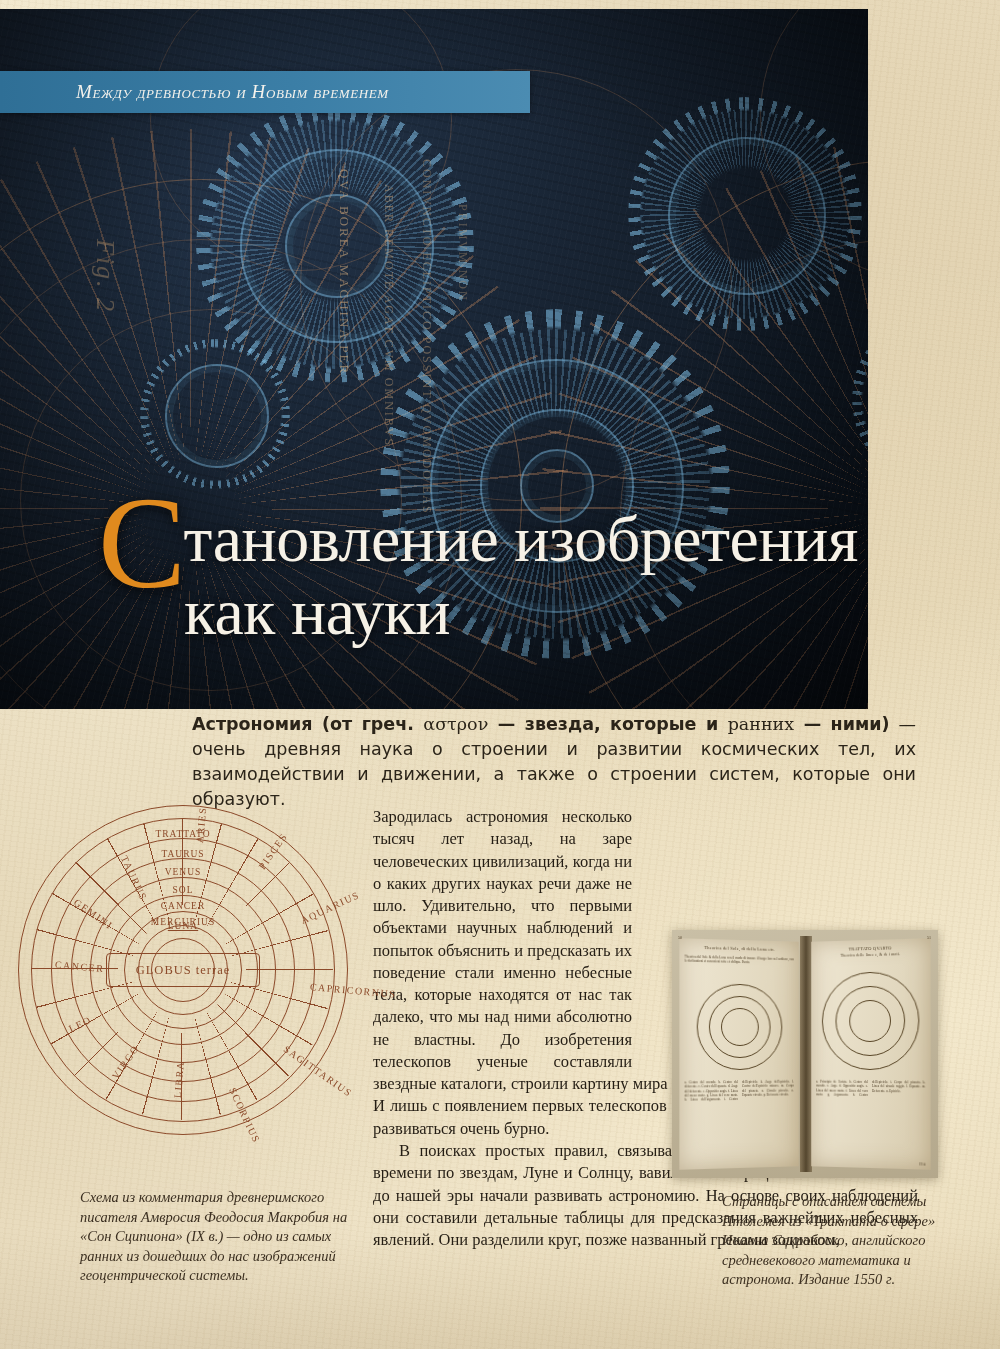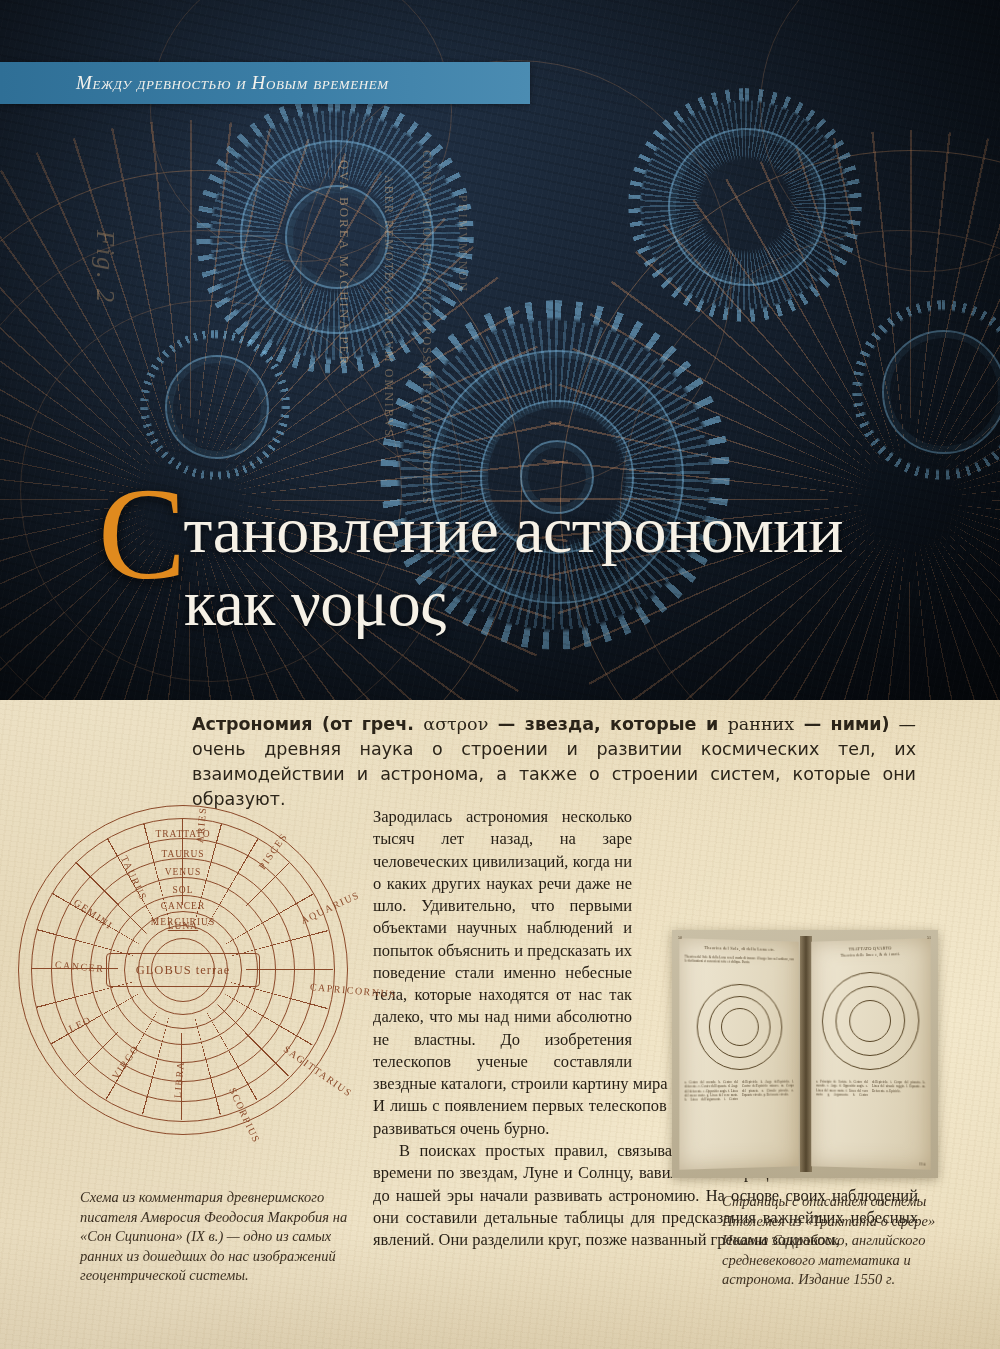--- a/index.html
+++ b/index.html
@@ -23,21 +23,21 @@
     position:absolute;inset:0;
     background-image:
       repeating-linear-gradient(97deg, rgba(150,120,70,0.045) 0 2px, rgba(255,255,255,0) 2px 7px),
       repeating-linear-gradient(7deg, rgba(120,95,55,0.035) 0 1px, rgba(255,255,255,0) 1px 5px),
       radial-gradient(circle at 60% 15%, rgba(180,150,95,0.10), rgba(0,0,0,0) 50%);
     pointer-events:none;
   }
 
   
   .hero{
-    position:absolute;left:0;top:0;width:1000px;height:700px;
+    position:absolute;left:0;top:9px;width:868px;height:700px;
     overflow:hidden;
     background:
       radial-gradient(ellipse at 30% 25%, #23344a 0%, #16212f 45%, #0d151f 75%, #080d14 100%);
   }
   .hero-vignette{
     position:absolute;inset:0;
     background:radial-gradient(ellipse at 50% 45%, rgba(0,0,0,0) 40%, rgba(0,0,0,0.55) 100%);
     pointer-events:none;
   }
   .hero-texture{
@@ -276,27 +276,27 @@
     <div class="latin" style="left:120px;top:230px;transform:rotate(90deg);transform-origin:left top;font-size:26px;font-style:italic;opacity:.75;">Fig. 2</div>
 
     <div class="hero-texture"></div>
     <div class="hero-vignette"></div>
 
     <div class="ribbon">
       <div class="ribbon-text">Между древностью и Новым временем</div>
     </div>
 
     <div class="title-wrap">
-      <div class="title-line"><span class="dropcap">С</span><span>тановление астрономии</span></div>
-      <div class="title-line second">как νομος</div>
+      <div class="title-line"><span class="dropcap">С</span><span>тановление изобретения</span></div>
+      <div class="title-line second">как науки</div>
     </div>
   </div>
 
   <div class="lead">
-    <b><span>Астрономия (от греч. </span><span class="gk">αστρον</span><span> — звезда, которые и </span><span class="gk">ранних</span><span> — ними)</span></b><span> — очень древняя наука о строении и развитии космических тел, их взаимодействии и астронома, а также о строении систем, которые они образуют.</span>
+    <b><span>Астрономия (от греч. </span><span class="gk">αστρον</span><span> — звезда, которые и </span><span class="gk">ранних</span><span> — ними)</span></b><span> — очень древняя наука о строении и развитии космических тел, их взаимодействии и движении, а также о строении систем, которые они образуют.</span>
   </div>
 
   <div class="col-right">
     <div class="wrapbox"></div>
     <p>Зародилась астрономия несколько тысяч лет назад, на заре человеческих цивилизаций, когда ни о каких других науках речи даже не шло. Удивительно, что первыми объектами научных наблюдений и попыток объяснить и предсказать их поведение стали именно небесные тела, которые находятся от нас так далеко, что мы над ними абсолютно не властны. До изобретения телескопов ученые составляли звездные каталоги, строили картину мира и теории движения Луны и планет. И лишь с появлением первых телескопов в начале XVII в. астрономия стала развиваться очень бурно.</p>
     <p class="indent">В поисках простых правил, связывающих между собой определение времени по звездам, Луне и Солнцу, вавилонские жрецы за несколько веков до нашей эры начали развивать астрономию. На основе своих наблюдений они составили детальные таблицы для предсказания важнейших небесных явлений. Они разделили круг, позже названный греками зодиаком,</p>
   </div>
 
   <div class="disc-fig">
     <div class="disc">

